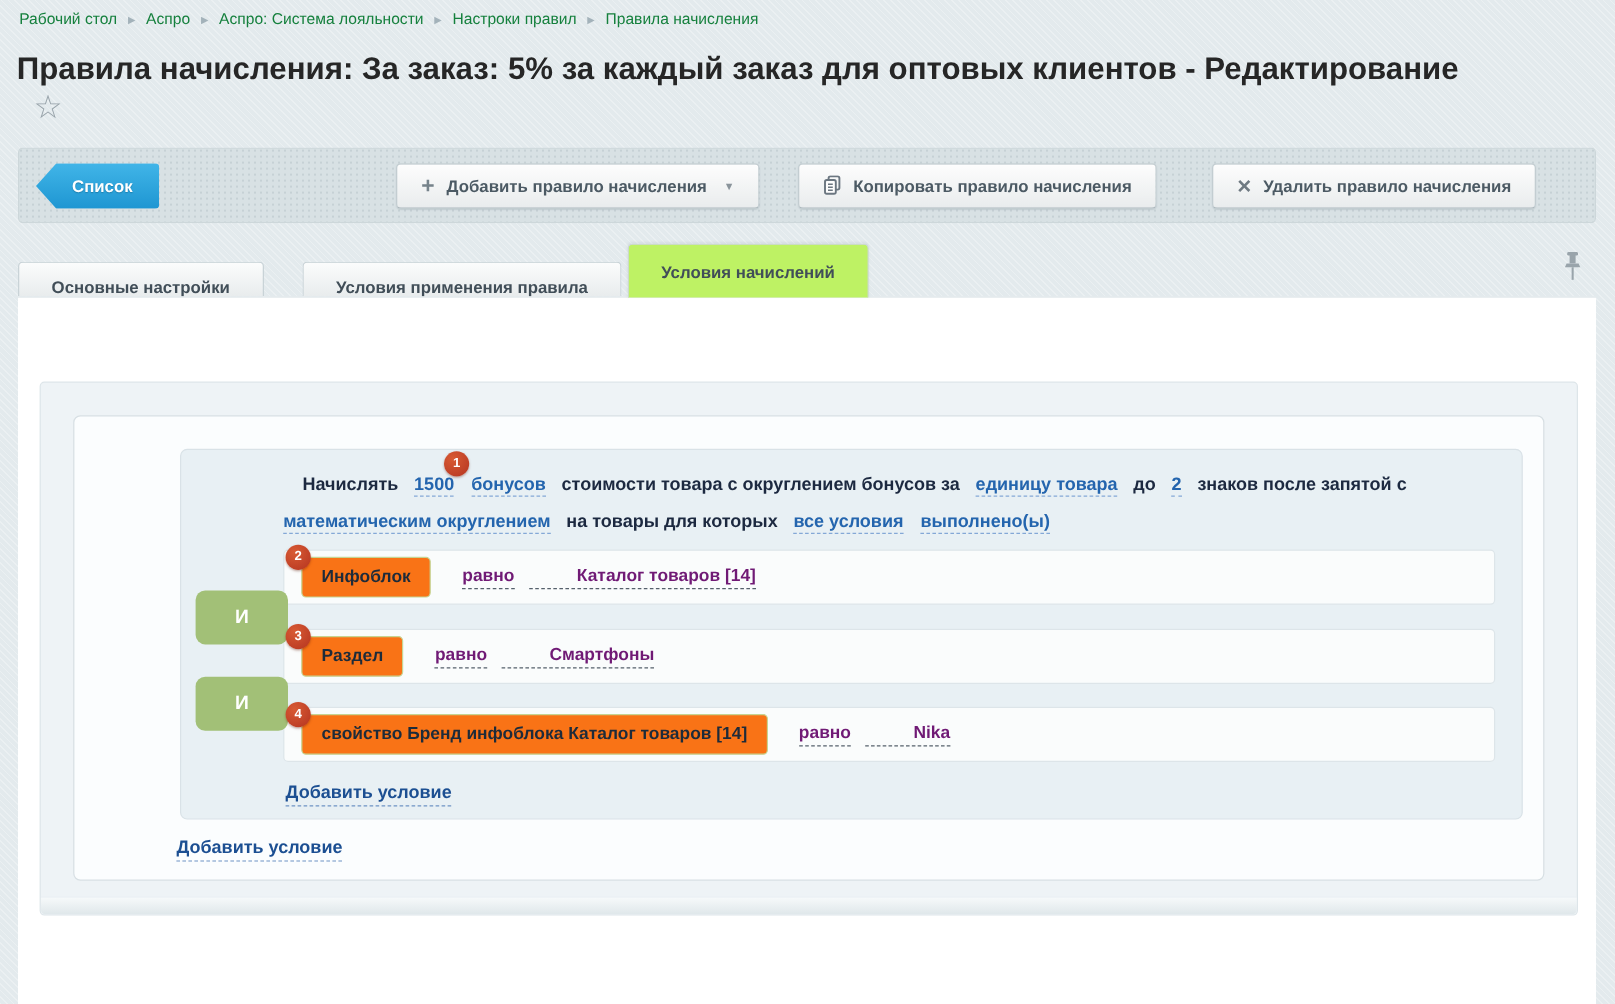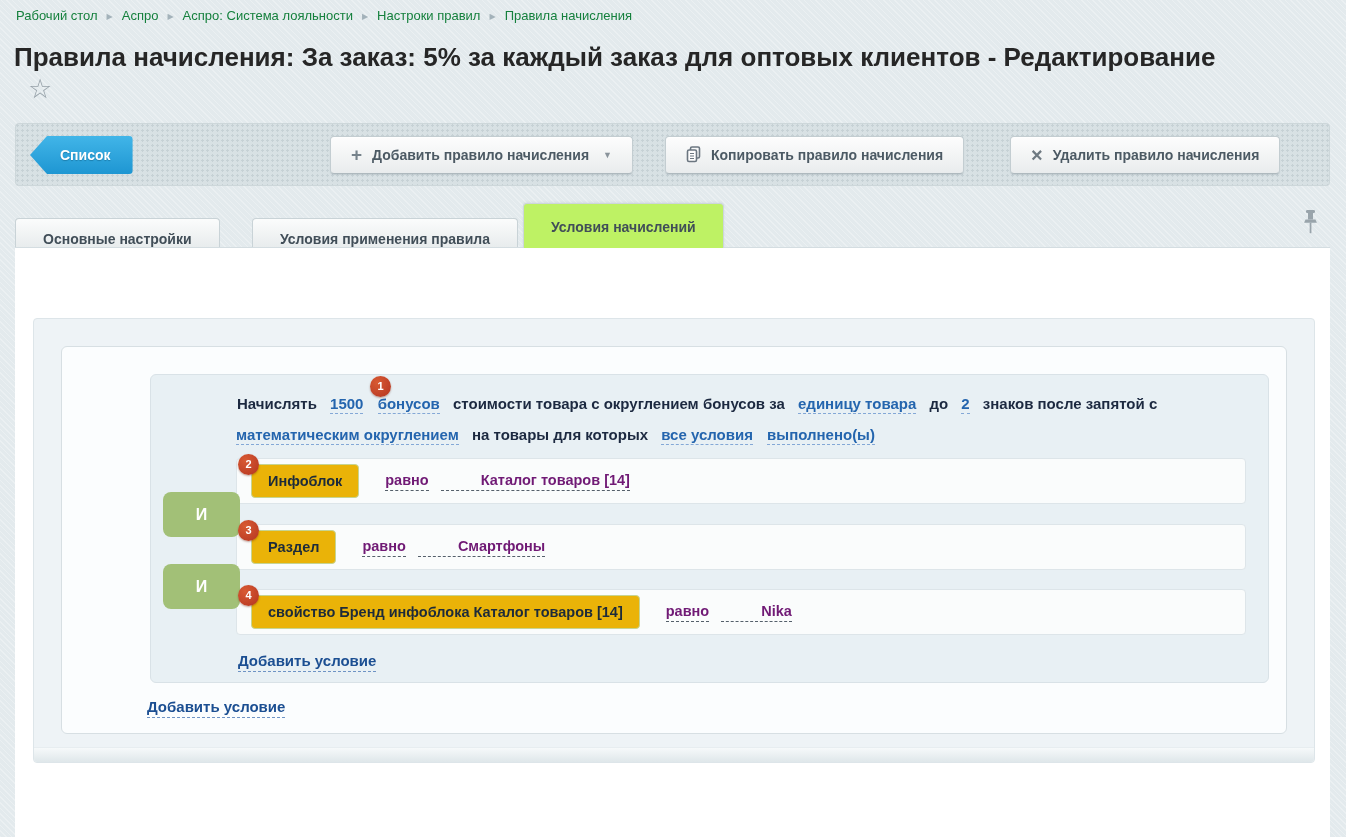--- a/index.html
+++ b/index.html
@@ -119,21 +119,21 @@
 
   
   .cond-row {
     position:absolute; left:85px; width:1010px; height:46px;
     background:#fafcfc; border:1px solid #dde5e9; border-radius:4px;
   }
   .row-1 { top:83px; } .row-2 { top:149px; } .row-3 { top:214px; }
   .cond-row .badge { left:1px; top:-5px; }
   .cond-inner { position:absolute; left:14px; top:0; height:100%; display:flex; align-items:center; }
   .chip {
-    background:#eab308; border:1px solid #c6d492; border-radius:4px;
+    background:#f97316; border:1px solid #c6d492; border-radius:4px;
     padding:8px 16px; font-size:14.5px; font-weight:700; color:#1d2b3a;
     cursor:pointer; white-space:nowrap;
   }
   .cond-op, .cond-val {
     font-size:14.5px; font-weight:700; color:#701a75; cursor:pointer;
     border-bottom:1px dashed #55606b; padding-bottom:2px; white-space:nowrap; text-decoration:none;
   }
   .cond-op { margin-left:26px; }
   .cond-val { margin-left:12px;padding-left:40px; }
 
@@ -214,21 +214,21 @@
 
   <div class="panel">
     <div class="outer-box">
       <div class="inner-box">
         <div class="group-box">
 
           <div class="badge badge-1">1</div>
 
           <div class="sentence">
             <div>
-              <span class="st" style="margin-left:1px">Начислять</span>
+              <span class="st" style="margin-left:16px">Начислять</span>
               <a class="lnk">1500</a>
               <a class="lnk">бонусов</a>
               <span class="st">стоимости товара с округлением бонусов за</span>
               <a class="lnk">единицу товара</a>
               <span class="st">до</span>
               <a class="lnk">2</a>
               <span class="st">знаков после запятой с</span>
             </div>
             <div>
               <a class="lnk" style="margin-left:0">математическим округлением</a>

